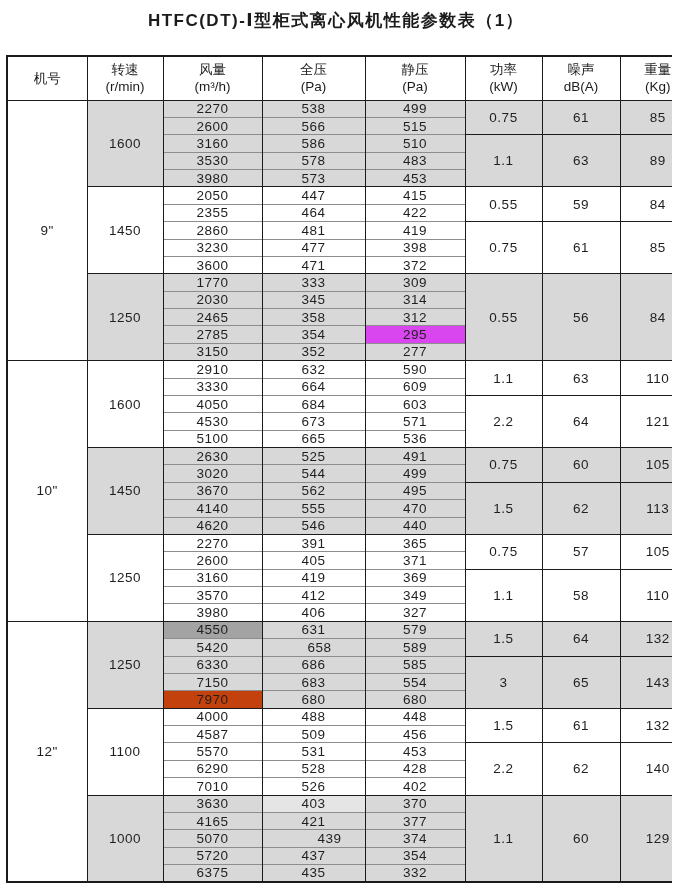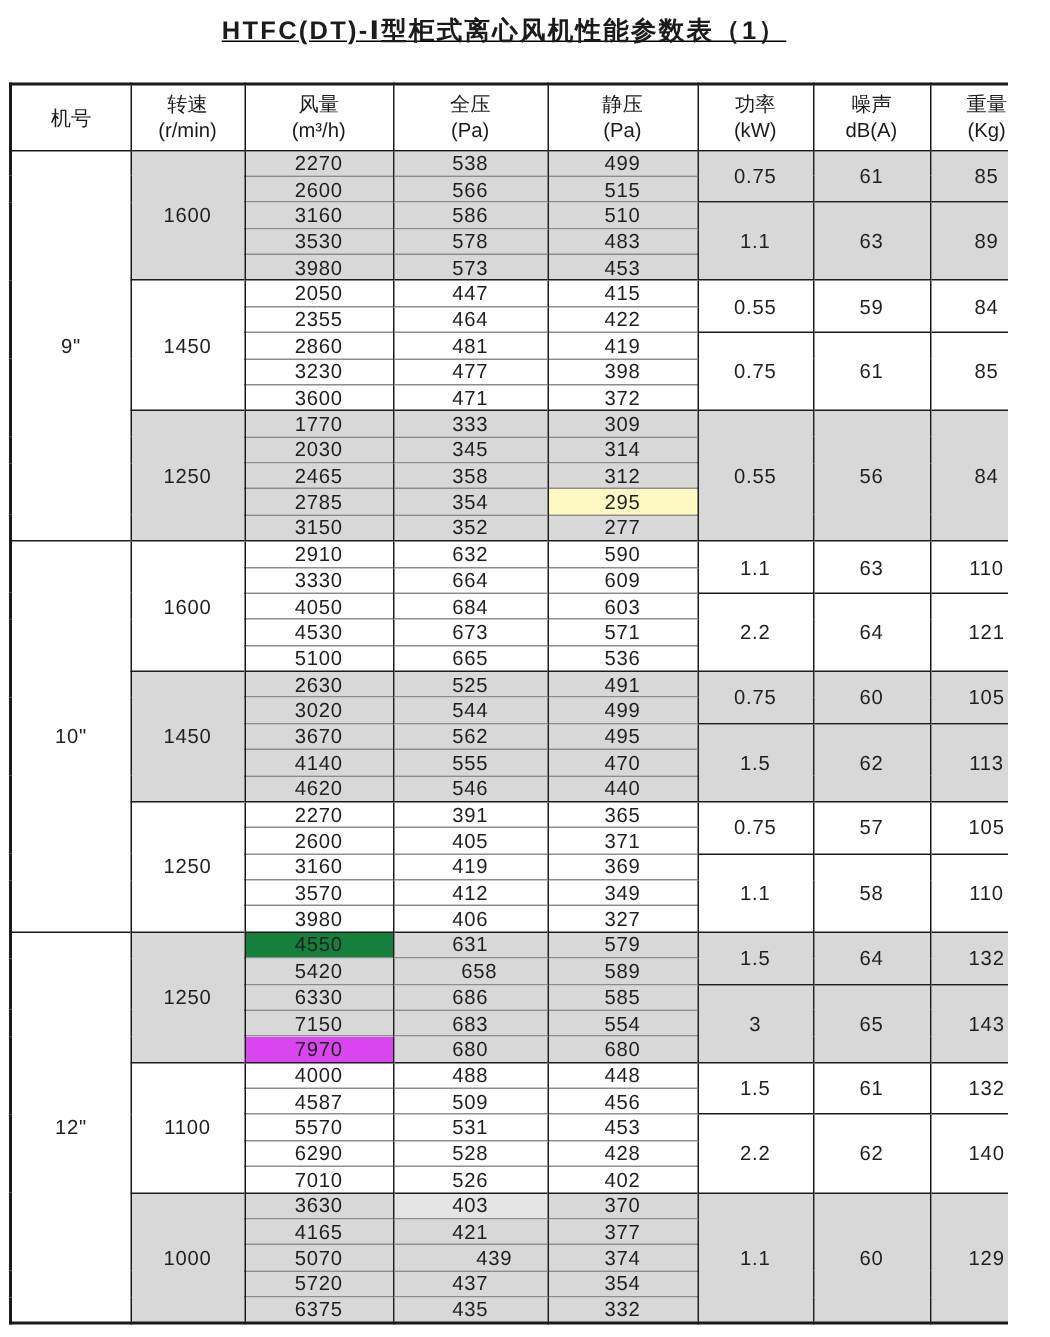--- a/index.html
+++ b/index.html
@@ -2,21 +2,21 @@
 <html><head>
 <meta charset="utf-8">
 <style>
   * { box-sizing: border-box; }
   html, body { margin: 0; padding: 0; }
   body {
     width: 700px; height: 891px;
     background: #ffffff;
     font-family: "Liberation Sans", "DejaVu Sans", sans-serif;
   }
-  .page { position: relative; width: 672px; height: 891px; overflow: hidden; background: #fff; text-decoration: underline; }
+  .page { position: relative; width: 672px; height: 891px; overflow: hidden; background: #fff; }
   .title {
     margin: 0; padding-top: 9px;
     text-align: center;
     font-size: 17px; font-weight: 600; letter-spacing: 1.5px;
     color: #1b1b1b;
   }
   table.spec {
     position: absolute; top: 55px; left: 6px;
     width: 689px;
     border-collapse: collapse; table-layout: fixed;
@@ -171,21 +171,21 @@
           <td class="gray-top" style="background: rgb(216, 216, 216);">314</td>
         </tr>
         <tr class="data-row">
           <td class="gray-top" style="background: rgb(216, 216, 216); margin-top: 45px;">2465</td>
           <td class="gray-top" style="background: rgb(216, 216, 216);">358</td>
           <td class="gray-top" style="background: rgb(216, 216, 216);">312</td>
         </tr>
         <tr class="data-row">
           <td class="gray-top" style="background: rgb(216, 216, 216);">2785</td>
           <td class="gray-top" style="background: rgb(216, 216, 216);">354</td>
-          <td class="gray-top" style="background: #fef9c3;">295</td>
+          <td class="gray-top" style="background: #d946ef;">295</td>
         </tr>
         <tr class="data-row">
           <td class="gray-top" style="background: rgb(216, 216, 216);">3150</td>
           <td class="gray-top" style="background: rgb(216, 216, 216);">352</td>
           <td class="gray-top" style="background: rgb(216, 216, 216);">277</td>
         </tr>
         <tr class="data-row">
           <td class="size dark-top" rowspan="15">10"</td>
           <td class="dark-top" rowspan="5">1600</td>
           <td class="dark-top">2910</td>
@@ -278,21 +278,21 @@
           <td class="gray-top">349</td>
         </tr>
         <tr class="data-row">
           <td class="gray-top">3980</td>
           <td class="gray-top">406</td>
           <td class="gray-top">327</td>
         </tr>
         <tr class="data-row">
           <td class="size dark-top" rowspan="15">12"</td>
           <td class="dark-top" rowspan="5" style="background: rgb(216, 216, 216);">1250</td>
-          <td class="dark-top" style="background: #15803d; text-align: center;">4550</td>
+          <td class="dark-top" style="background: #a3a3a3; text-align: center;">4550</td>
           <td class="dark-top" style="background: rgb(216, 216, 216);">631</td>
           <td class="dark-top" style="background: rgb(216, 216, 216);">579</td>
           <td class="dark-top" rowspan="2" style="background: rgb(216, 216, 216);">1.5</td>
           <td class="dark-top" rowspan="2" style="background: rgb(216, 216, 216);">64</td>
           <td class="dark-top" rowspan="2" style="background: rgb(216, 216, 216);">132</td>
         </tr>
         <tr class="data-row">
           <td class="gray-top" style="background: rgb(216, 216, 216);">5420</td>
           <td class="gray-top" style="background: rgb(216, 216, 216); padding-left: 12px;">658</td>
           <td class="gray-top" style="background: rgb(216, 216, 216);">589</td>
@@ -304,21 +304,21 @@
           <td class="dark-top" rowspan="3" style="background: rgb(216, 216, 216);">3</td>
           <td class="dark-top" rowspan="3" style="background: rgb(216, 216, 216);">65</td>
           <td class="dark-top" rowspan="3" style="background: rgb(216, 216, 216);">143</td>
         </tr>
         <tr class="data-row">
           <td class="gray-top" style="background: rgb(216, 216, 216);">7150</td>
           <td class="gray-top" style="background: rgb(216, 216, 216);">683</td>
           <td class="gray-top" style="background: rgb(216, 216, 216);">554</td>
         </tr>
         <tr class="data-row">
-          <td class="gray-top" style="background: #d946ef;">7970</td>
+          <td class="gray-top" style="background: #c2410c;">7970</td>
           <td class="gray-top" style="background: rgb(216, 216, 216);">680</td>
           <td class="gray-top" style="background: rgb(216, 216, 216);">680</td>
         </tr>
         <tr class="data-row">
           <td class="dark-top" rowspan="5">1100</td>
           <td class="dark-top">4000</td>
           <td class="dark-top">488</td>
           <td class="dark-top">448</td>
           <td class="dark-top" rowspan="2">1.5</td>
           <td class="dark-top" rowspan="2">61</td>

